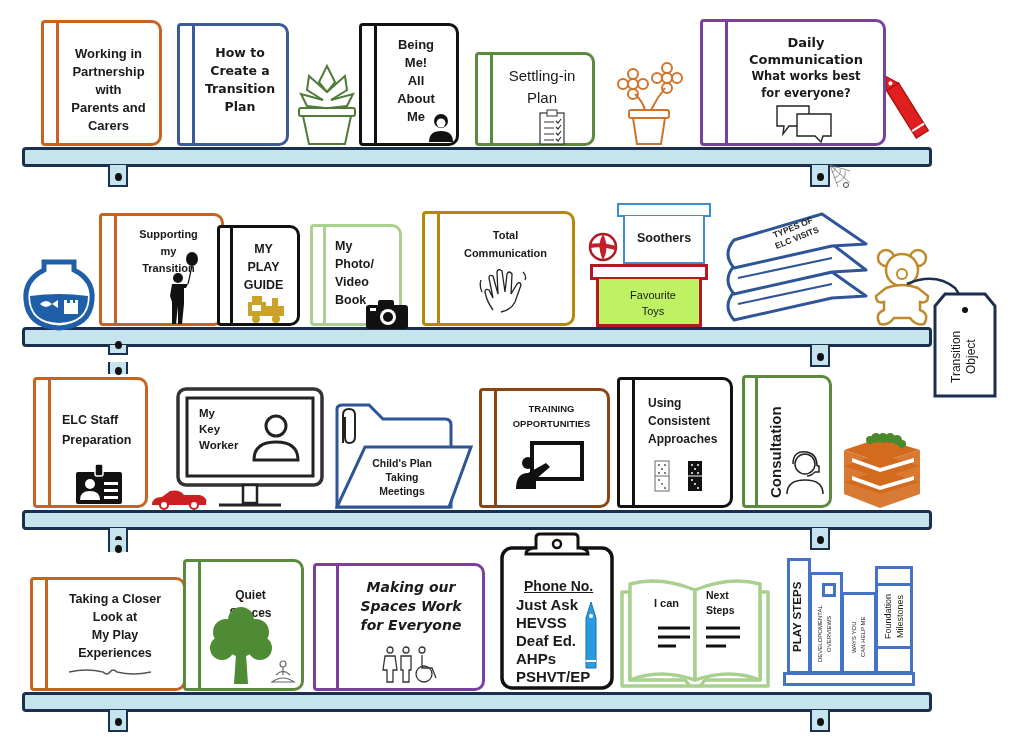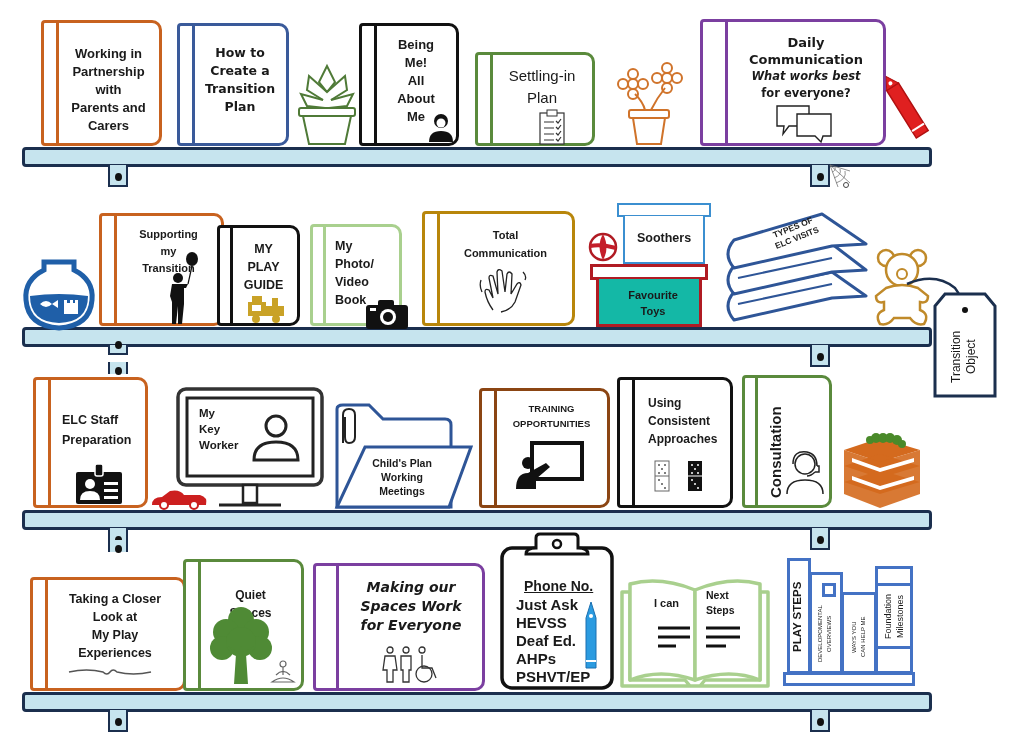--- a/index.html
+++ b/index.html
@@ -114,21 +114,21 @@
     <rect x="12" y="46" width="40" height="8" rx="2"></rect>
       <path d="M16 54 L20 80 L44 80 L48 54"></path>
   </g>
 </svg>
 
 <div class="book" style="left:700px; top:19px; width:186px; height:127px; border-color:#7b3fa0;">
   <div class="spine" style="border-color:#7b3fa0; width:22px;"></div>
   <div class="title hand" style="left:30px; top:12px; font-size:13px; line-height:17px;">
     <div>Daily</div>
     <div>Communication</div>
-    <div style="font-size:11.5px;font-style:italic;">What works best</div>
+    <div style="font-size:11.5px;">What works best</div>
     <div style="font-size:11.5px;">for everyone?</div>
   </div>
   <svg width="62" height="40" style="left:72px; top:82px;">
     <g fill="#fff" stroke="#222" stroke-width="1.4">
       <path d="M2 2 H34 V22 H14 L8 30 L9 22 H2 Z"></path>
       <path d="M22 10 H56 V32 H48 L46 38 L40 32 H22 Z"></path>
     </g>
   </svg>
 </div>
 
@@ -226,21 +226,21 @@
   <path d="M15 2 Q8 14 15 28 Q22 16 15 2 Z" fill="#c41e2a"></path>
     <path d="M2 14 Q14 12 28 16" stroke="#c41e2a" stroke-width="4" fill="none"></path>
 </svg>
 
 <div class="abs" style="left:617px; top:203px; width:94px; height:14px; border:2px solid #3b8fd0; box-sizing:border-box; background:#fff;"></div>
 <div class="abs" style="left:623px; top:216px; width:82px; height:48px; border:2px solid #3b8fd0; border-top:none; box-sizing:border-box; background:#fff; text-align:center; font-weight:bold; font-size:12.5px; line-height:44px;">
   <span>Soothers</span>
 </div>
 
 <div class="abs" style="left:590px; top:264px; width:118px; height:16px; border:3px solid #b01b23; box-sizing:border-box; background:#fff;"></div>
-<div class="abs" style="left:596px; top:279px; width:106px; height:48px; border:3px solid #b01b23; border-top:none; box-sizing:border-box; background:#14b8a6; text-align:center; font-weight:bold; font-size:11px; line-height:16px; padding-top:8px;padding-left:8px;">
+<div class="abs" style="left:596px; top:279px; width:106px; height:48px; border:3px solid #b01b23; border-top:none; box-sizing:border-box; background:#bef264; text-align:center; font-weight:normal; font-size:11px; line-height:16px; padding-top:8px;padding-left:8px;">
   <div>Favourite</div>
   <div>Toys</div>
 </div>
 
 <svg width="150" height="120" style="left:722px; top:208px;">
   <g fill="#fff" stroke="#2e5597" stroke-width="3" stroke-linejoin="round">
     <path d="M12 84 L110 64 L144 88 L110 90 L12 112 Q0 98 12 84 Z"></path>
     <path d="M12 58 L110 36 L144 62 L110 64 L12 86 Q0 72 12 58 Z"></path>
     <path d="M12 32 L100 6 L144 36 L110 38 L12 60 Q0 46 12 32 Z"></path>
   </g>
@@ -319,21 +319,21 @@
     <circle cx="44" cy="18" r="4" fill="#fff" stroke="#cc1f1f" stroke-width="2"></circle>
 </svg>
 
 <svg width="146" height="108" style="left:331px; top:403px;">
   <path d="M6 6 Q6 2 12 2 H38 L52 16 H114 Q120 16 120 22 V104 H6 Z" fill="#fff" stroke="#2e5597" stroke-width="3"></path>
   <path d="M34 44 H140 L118 104 H6 Z" fill="#fff" stroke="#2e5597" stroke-width="3"></path>
   <path d="M12 40 V12 Q12 6 18 6 Q24 6 24 12 V34 Q24 40 18 40 Q14 40 14 34 V14" fill="none" stroke="#222" stroke-width="2"></path>
 </svg>
 <div class="abs" style="left:362px; top:456px; width:80px; text-align:center; font-weight:bold; font-size:10.5px; line-height:14px;">
   <div>Child's Plan</div>
-  <div>Working</div>
+  <div>Taking</div>
   <div>Meetings</div>
 </div>
 
 <div class="book" style="left:479px; top:388px; width:131px; height:120px; border-color:#8b4513;">
   <div class="spine" style="border-color:#8b4513;"></div>
   <div class="title" style="top:10px; font-size:9.5px; line-height:15px;">
     <div>TRAINING</div>
     <div>OPPORTUNITIES</div>
   </div>
   <svg width="70" height="50" style="left:34px; top:50px;">

